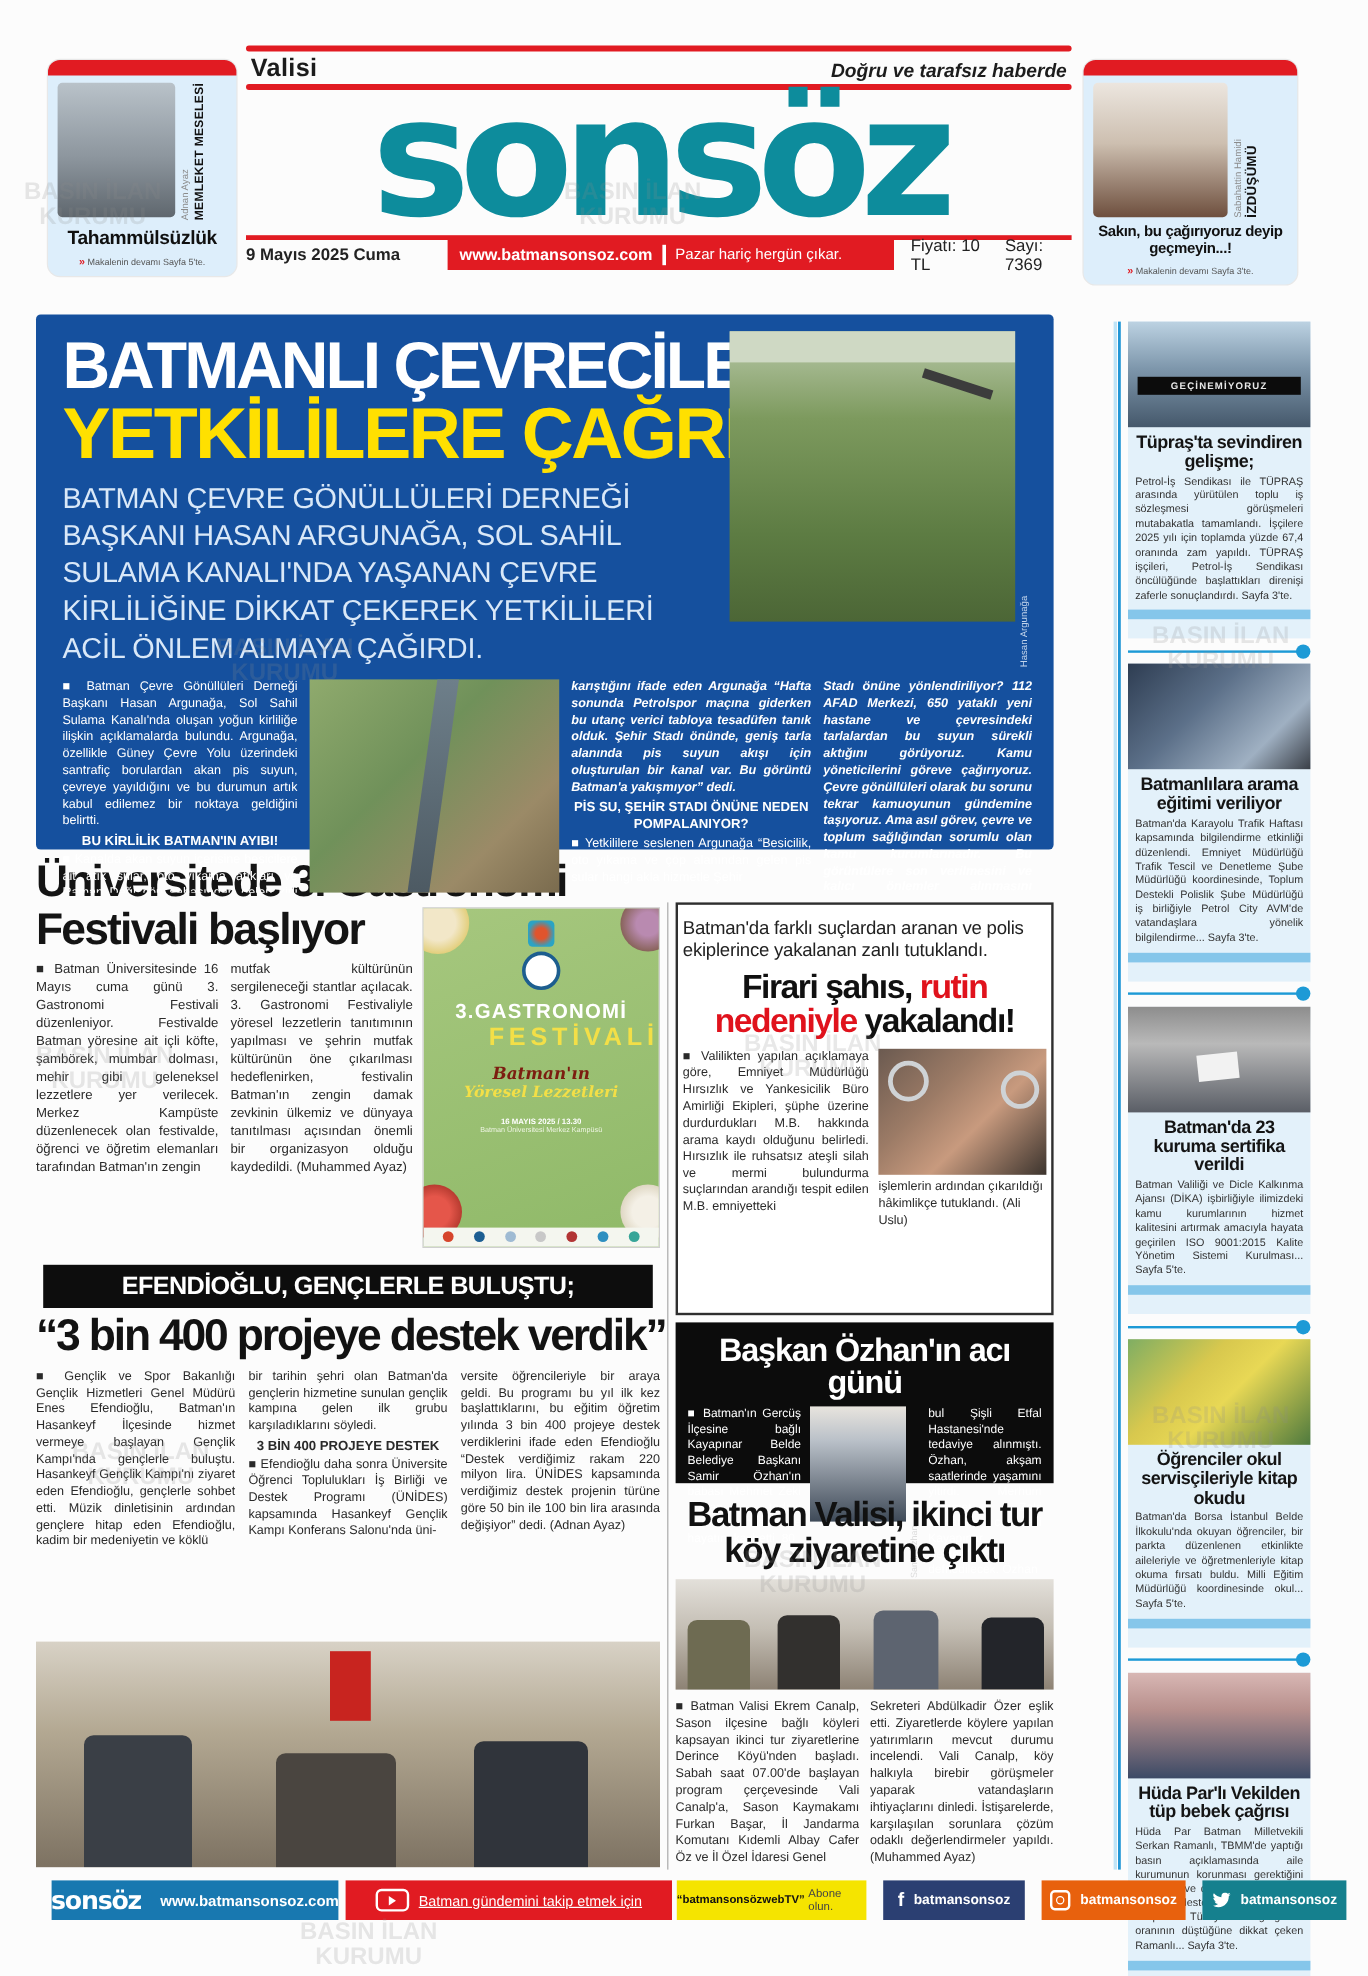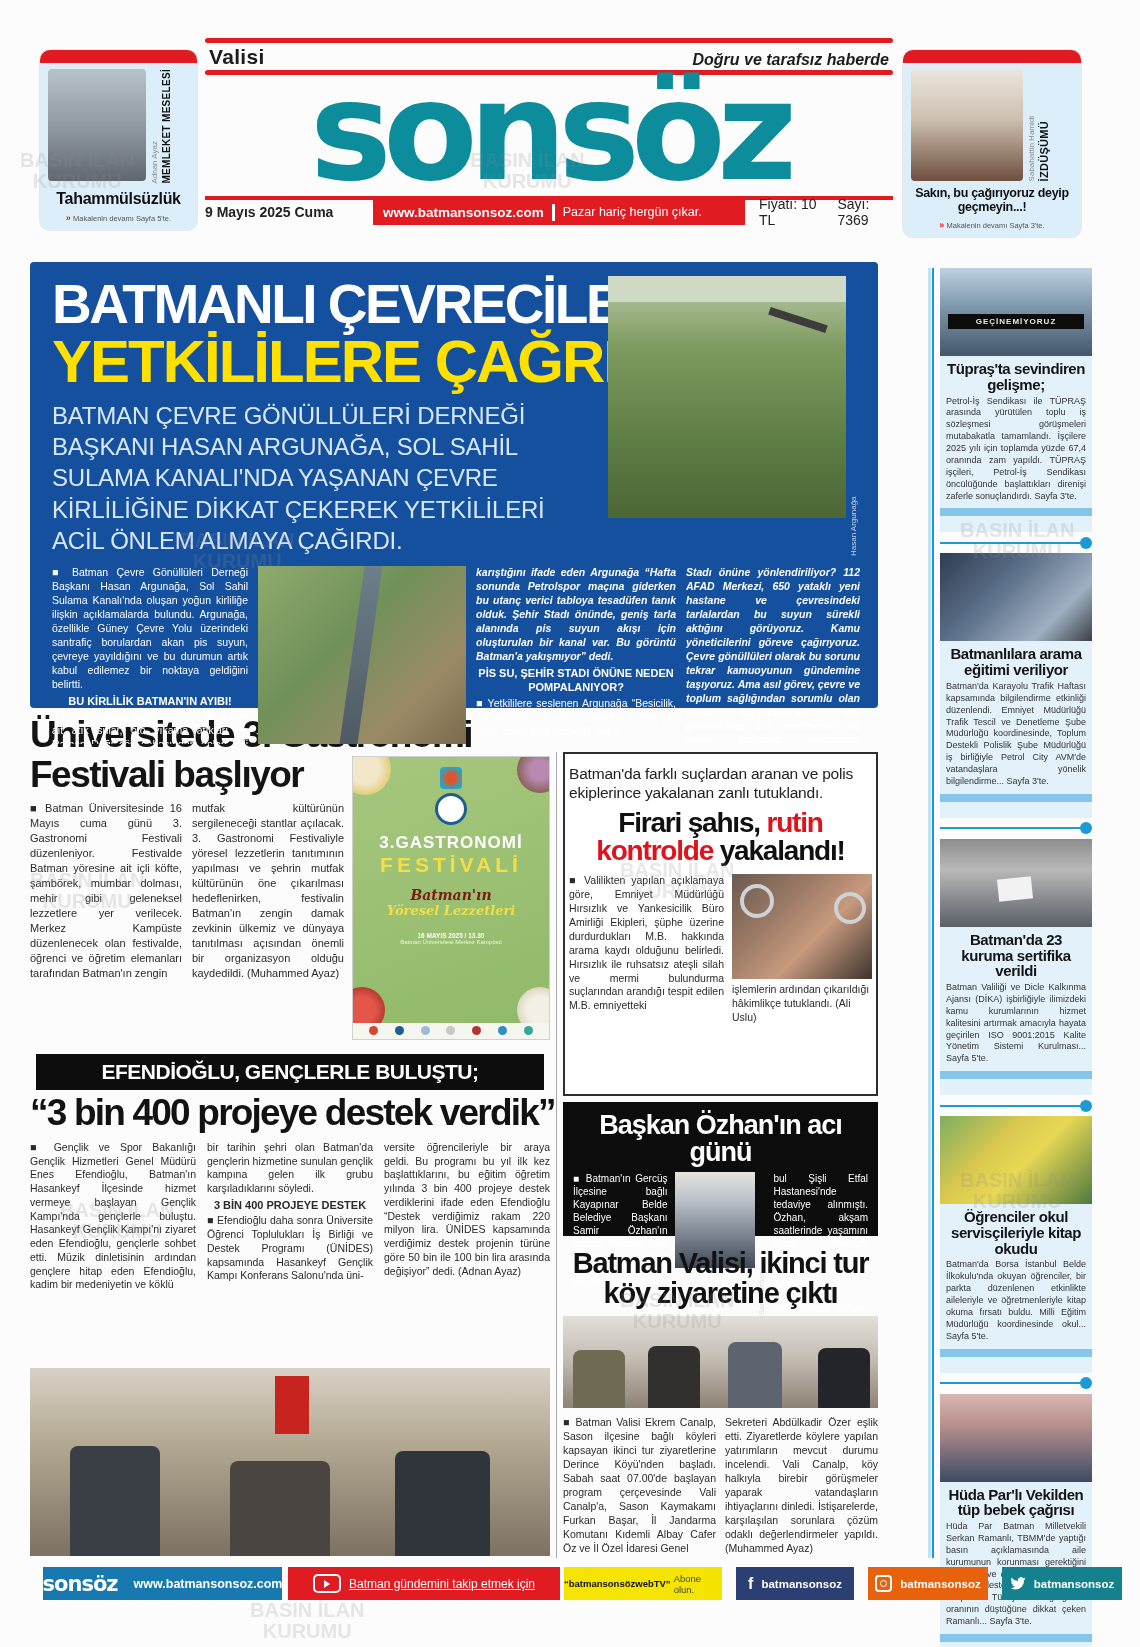--- a/index.html
+++ b/index.html
@@ -56,21 +56,21 @@
   .g-h1{font-size:37px;font-weight:800;color:#141414;letter-spacing:-1.5px;line-height:1.02;}
   .g-flex{display:flex;gap:8px;margin-top:2px;}
   .g-left{flex:1;}
   .g-cols{display:flex;gap:10px;margin-top:8px;height:196px;overflow:hidden;}
   .g-col{flex:1;font-size:11px;line-height:1.36;color:#2a2a2a;overflow:hidden;}
   .poster{flex:0 0 196px;height:282px;background:linear-gradient(160deg,#a6c77e,#8fb968);border:1px solid #cfcfcf;position:relative;overflow:hidden;text-align:center;}
   .poster .corner{position:absolute;border-radius:50%;}
   .p-logo1{width:22px;height:22px;margin:10px auto 2px auto;background:radial-gradient(circle,#e0542d 30%,#2ba3c4 70%);border-radius:4px;}
   .p-logo2{width:26px;height:26px;margin:4px auto;background:#fff;border:3px solid #1d5e8f;border-radius:50%;}
   .p-t1{color:#fff;font-weight:800;font-size:17px;letter-spacing:1px;margin-top:8px;}
-  .p-t2{color:#f3df47;font-weight:800;font-size:21px;letter-spacing:4px;}
+  .p-t2{color:#f3df47;font-weight:800;font-size:21px;letter-spacing:4px;text-align:right;}
   .p-s1{font-family:"DejaVu Serif",serif;font-style:italic;font-weight:bold;color:#7c1d10;font-size:14px;margin-top:10px;}
   .p-s2{font-family:"DejaVu Serif",serif;font-style:italic;font-weight:bold;color:#f3df47;font-size:13px;}
   .p-d1{color:#fff;font-size:6.5px;font-weight:bold;margin-top:14px;}
   .p-d2{color:#eef5e2;font-size:6px;}
   .p-strip{position:absolute;left:0;right:0;bottom:0;height:16px;background:#f4f6ef;display:flex;align-items:center;justify-content:space-around;padding:0 8px;}
   .p-strip i{width:9px;height:9px;border-radius:50%;display:block;}
   
   .kicker{background:#0d0d0d;color:#fff;font-weight:bold;font-size:21px;text-align:center;padding:6px 0;letter-spacing:-.5px;margin:0 6px;}
   .e-h1{font-size:37px;font-weight:800;color:#121212;letter-spacing:-1.8px;text-align:center;line-height:1.05;margin-top:4px;white-space:nowrap;}
   .e-cols{display:flex;gap:11px;margin-top:8px;height:180px;overflow:hidden;}
@@ -283,21 +283,21 @@
   <div class="abs ph" style="left:30px;top:1368px;width:520px;height:188px;background:linear-gradient(180deg,#d8d2c6 0%,#b3a892 40%,#7d7262 100%);">
     <div style="position:absolute;left:245px;top:8px;width:34px;height:58px;background:#c8241f;"></div>
     <div style="position:absolute;left:40px;bottom:0;width:90px;height:110px;background:#3a3f46;border-radius:8px 8px 0 0;"></div>
     <div style="position:absolute;left:200px;bottom:0;width:100px;height:95px;background:#4a4540;border-radius:8px 8px 0 0;"></div>
     <div style="position:absolute;right:60px;bottom:0;width:95px;height:105px;background:#30343b;border-radius:8px 8px 0 0;"></div>
   </div>
 
   <div class="abs fug" style="left:563px;top:752px;width:315px;height:344px;">
     <div class="fug-intro">Batman'da farklı suçlardan aranan ve polis ekiplerince yakalanan zanlı tutuklandı.</div>
     <div class="fug-h">
-      <span>Firari şahıs, </span><span class="red">rutin kontrolde</span><span> yakalandı!</span>
+      <span>Firari şahıs, </span><span class="red">rutin nedeniyle</span><span> yakalandı!</span>
     </div>
     <div class="fug-body">
       <div class="fug-col jus">■ Valilikten yapılan açıklamaya göre, Emniyet Müdürlüğü Hırsızlık ve Yankesicilik Büro Amirliği Ekipleri, şüphe üzerine durdurdukları M.B. hakkında arama kaydı olduğunu belirledi. Hırsızlık ile ruhsatsız ateşli silah ve mermi bulundurma suçlarından arandığı tespit edilen M.B. emniyetteki</div>
       <div class="fug-right">
         <div class="hand-ph ph" style="background:linear-gradient(135deg,#6b5a50 0%,#9c7b66 35%,#c89a7e 60%,#3c342e 100%);">
           <div style="position:absolute;left:8px;top:10px;width:26px;height:26px;border:4px solid #cfd3d6;border-radius:50%;"></div>
           <div style="position:absolute;right:6px;top:18px;width:24px;height:24px;border:4px solid #cfd3d6;border-radius:50%;"></div>
         </div>
         <span class="jus">işlemlerin ardından çıkarıldığı hâkimlikçe tutuklandı. (Ali Uslu)</span>
       </div>

